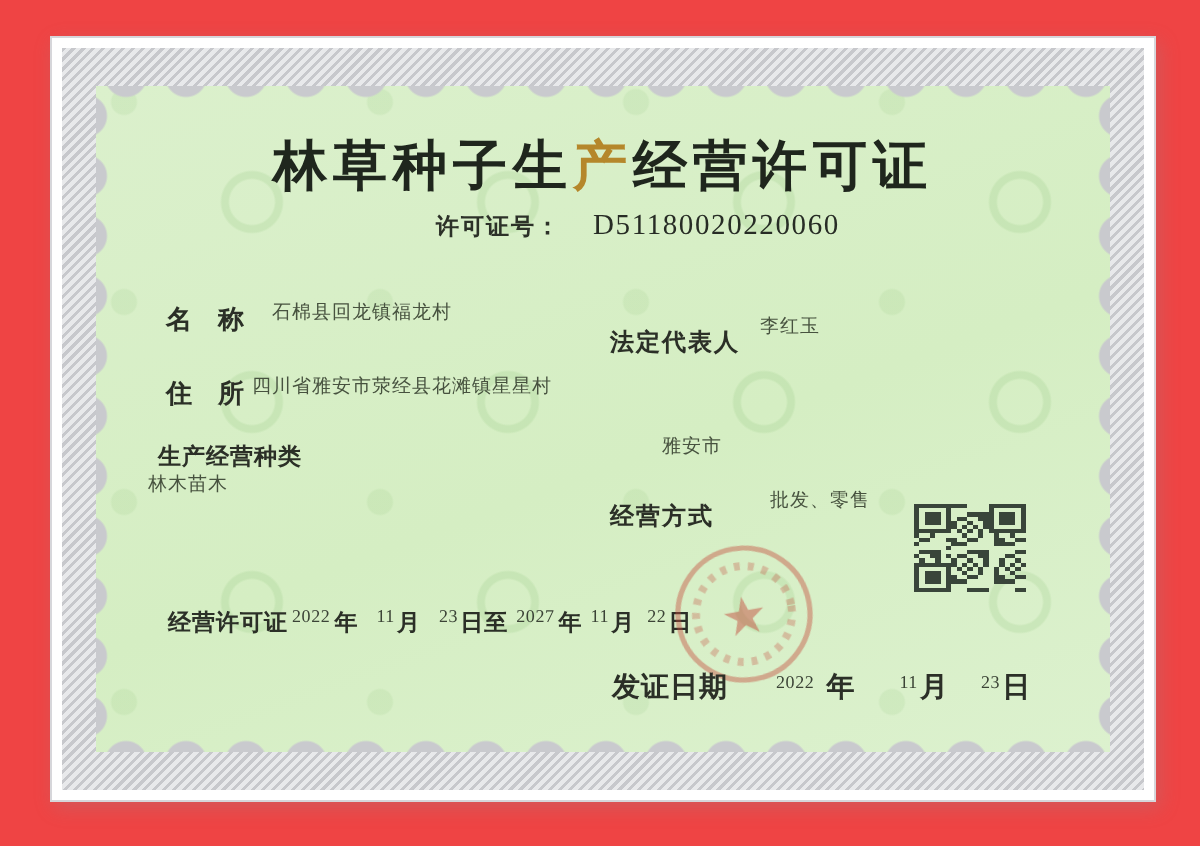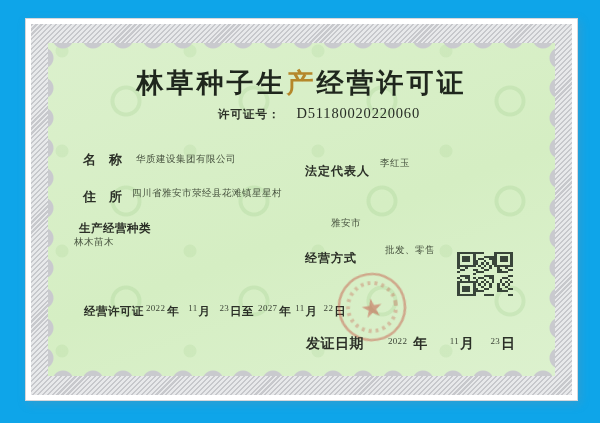--- a/index.html
+++ b/index.html
@@ -1,16 +1,16 @@
 <!DOCTYPE html>
 <html><head>
 <meta charset="utf-8">
 <style>
   html,body{margin:0;padding:0;background:#fff;}
-  .stage{position:relative;width:600px;height:423px;background:#0ea5e9;overflow:hidden;
+  .stage{position:relative;width:600px;height:423px;background:#ef4444;overflow:hidden;
          font-family:"Liberation Serif","DejaVu Serif",serif;color:#23271f;}
   .cert{position:absolute;left:25px;top:18px;width:551px;height:381px;background:#ffffff;
         border:1px solid #d6d6da;box-shadow:2px 3px 9px rgba(140,140,148,.28);}
   .band{position:absolute;left:5px;top:5px;right:5px;bottom:5px;
         background:repeating-linear-gradient(135deg,#c7c8cc 0 1.5px,#e8e9eb 1.5px 3.5px);}
   .panel{position:absolute;left:22px;top:24px;width:507px;height:333px;
          background:linear-gradient(160deg,#dbf0cc,#d5eec3 55%,#dcf1ce);}
   .panel .wm{content:"";position:absolute;inset:0;pointer-events:none;
     background-image:
       radial-gradient(circle, rgba(140,195,120,0) 11px, rgba(140,195,120,.20) 12px, rgba(140,195,120,.20) 15px, rgba(140,195,120,0) 16px),
@@ -40,21 +40,21 @@
   .lic .lab{font-size:11.5px;color:#2c3128;letter-spacing:1px;}
   .lic .valno{font-size:14.5px;margin-left:16px;letter-spacing:.8px;color:#272c25;}
 
   .row{display:flex;align-items:flex-start;white-space:pre;}
   .lab{font-weight:bold;font-size:12px;color:#2b2f27;letter-spacing:1px;}
   .lab13{font-weight:bold;font-size:13px;color:#2b2f27;}
   .val{font-size:9.5px;color:#47523f;letter-spacing:.5px;}
   .row .lab{padding-top:6px;}
   .row-l .lab13{padding-top:1px;}
 
-  .f-name{left:35px;top:107px;align-items:center;}
+  .f-name{left:35px;top:107px;}
   .f-addr{left:35px;top:144px;}
   .f-cat-lab{left:31px;top:178px;font-weight:bold;font-size:11.5px;letter-spacing:.5px;color:#2b2f27;}
   .f-cat-val{left:26px;top:193px;}
   .f-legal{left:257px;top:114px;}
   .f-site{left:257px;top:146px;}
   .f-region{left:257px;top:174px;}
   .f-mode{left:257px;top:201px;}
 
   .validity{left:36px;top:261px;display:flex;align-items:baseline;}
   .validity .word{font-weight:bold;font-size:11.5px;color:#2b2f27;letter-spacing:.5px;}
@@ -80,26 +80,26 @@
 
       <div class="abs title"><span>林草种子生</span><span class="hl">产</span><span>经营许可证</span></div>
 
       <div class="abs lic">
         <span class="lab">许可证号：</span>
         <span class="valno">D51180020220060</span>
       </div>
 
       <div class="abs row row-l f-name">
         <span class="lab13">名　称</span>
-        <span class="val" style="margin-left:14px;">华质建设集团有限公司</span>
+        <span class="val" style="margin-left:14px;">石棉县回龙镇福龙村</span>
       </div>
 
       <div class="abs row row-l f-addr">
         <span class="lab13">住　所</span>
-        <span class="val" style="margin-left:10px;">四川省雅安市荥经县花滩镇星星村</span>
+        <span class="val" style="margin-left:4px;">四川省雅安市荥经县花滩镇星星村</span>
       </div>
 
       <div class="abs f-cat-lab">生产经营种类</div>
       <div class="abs f-cat-val val">林木苗木</div>
 
       <div class="abs row f-legal">
         <span class="lab">法定代表人</span>
         <span class="val" style="margin-left:10px;">李红玉</span>
       </div>
 

